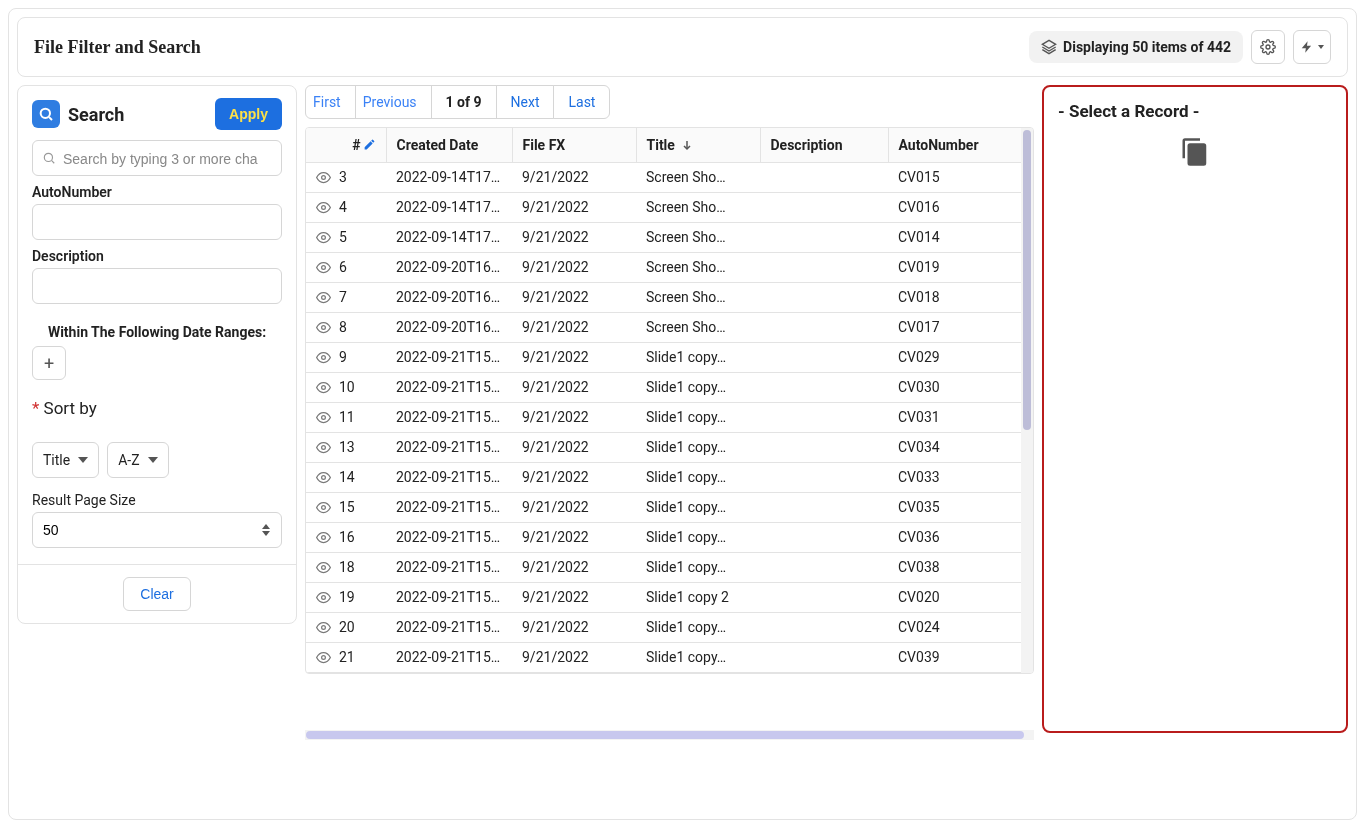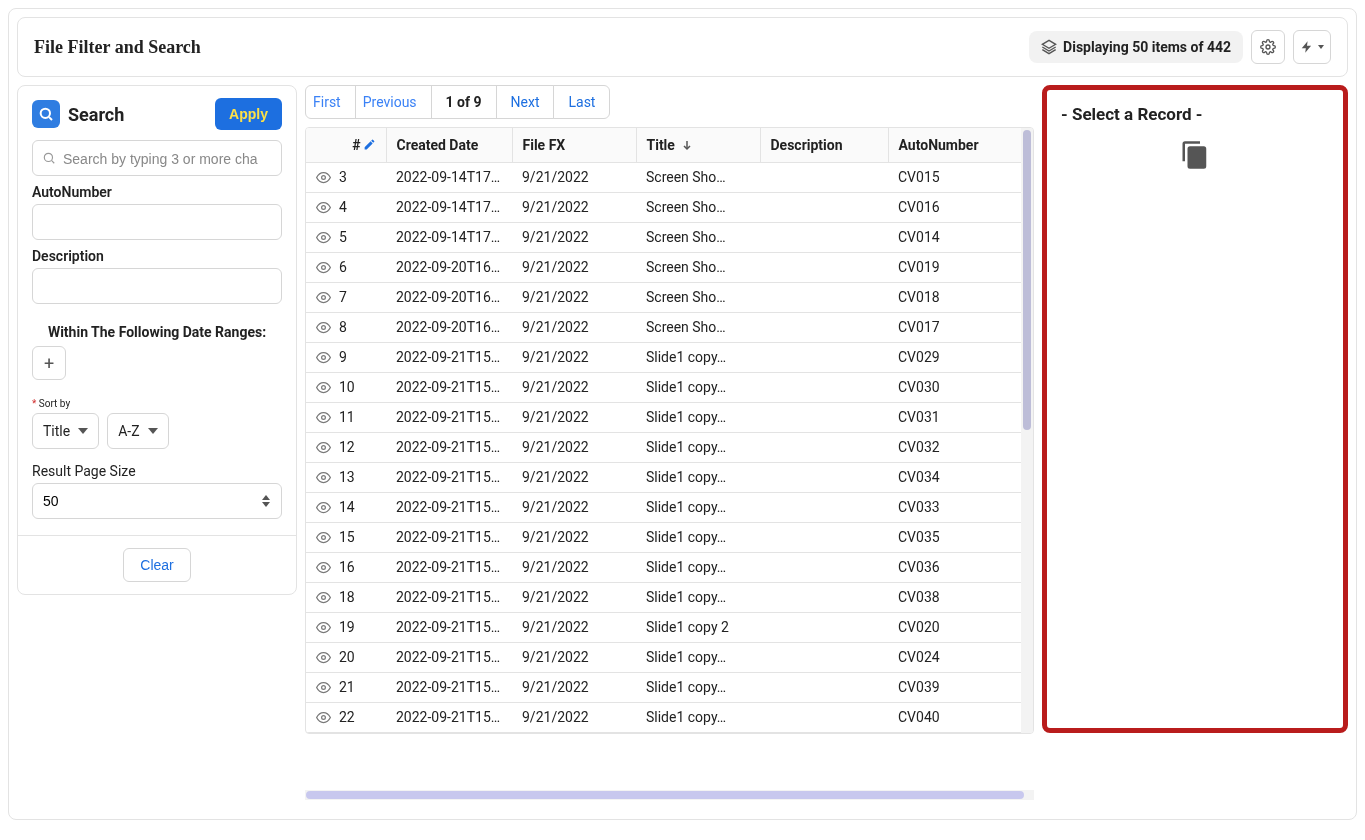--- a/index.html
+++ b/index.html
@@ -162,22 +162,22 @@
     background: #fff;
     display: flex;
     align-items: center;
     justify-content: center;
     cursor: pointer;
     font-size: 18px;
     color: #555;
     margin-bottom: 10px;
   }
   .sort-label {
-    font-size: 10px;
-    margin: 18px 0 4px 0;
+    font-size: 17px;
+    margin: 18px 0 24px 0;
   }
   .sort-label .req { color: #d03030; }
   .select-group {
     display: flex;
     gap: 8px;
     margin-bottom: 14px;
   }
   .select-btn {
     border: 1px solid #d6d6d6;
     border-radius: 6px;
@@ -373,21 +373,21 @@
     top: 1px;
     bottom: 1px;
     left: 1px;
     right: 10px;
     background: #c8c8ee;
     border-radius: 4px;
   }
   
   .detail {
     width: 306px;
-    border: 5px solid #b91c1c;
+    border: 2px solid #b91c1c;
     border-radius: 8px;
     min-height: 648px;
     padding: 14px;
     flex-shrink: 0;
     display: flex;
     flex-direction: column;
     align-items: center;
   }
   .detail-title {
     font-weight: 700;
@@ -713,38 +713,20 @@
                 </tr>
                 <tr>
                   <td>
                     <div class="row-idx-cell">
                       <span class="eye-icon">
                         <svg width="15" height="15" viewBox="0 0 24 24" fill="none" stroke="#7a7a7a" stroke-width="2">
                           <path d="M1 12s4-8 11-8 11 8 11 8-4 8-11 8S1 12 1 12z"></path>
                           <circle cx="12" cy="12" r="3"></circle>
                         </svg>
                       </span>
-                      <span>12</span>
-                    </div>
-                  </td>
-                  <td>2022-09-21T15…</td>
-                  <td>9/21/2022</td>
-                  <td>Slide1 copy…</td>
-                  <td></td>
-                  <td>CV032</td>
-                </tr>
-                <tr>
-                  <td>
-                    <div class="row-idx-cell">
-                      <span class="eye-icon">
-                        <svg width="15" height="15" viewBox="0 0 24 24" fill="none" stroke="#7a7a7a" stroke-width="2">
-                          <path d="M1 12s4-8 11-8 11 8 11 8-4 8-11 8S1 12 1 12z"></path>
-                          <circle cx="12" cy="12" r="3"></circle>
-                        </svg>
-                      </span>
                       <span>13</span>
                     </div>
                   </td>
                   <td>2022-09-21T15…</td>
                   <td>9/21/2022</td>
                   <td>Slide1 copy…</td>
                   <td></td>
                   <td>CV034</td>
                 </tr>
                 <tr>
@@ -865,38 +847,20 @@
                         </svg>
                       </span>
                       <span>21</span>
                     </div>
                   </td>
                   <td>2022-09-21T15…</td>
                   <td>9/21/2022</td>
                   <td>Slide1 copy…</td>
                   <td></td>
                   <td>CV039</td>
-                </tr>
-                <tr>
-                  <td>
-                    <div class="row-idx-cell">
-                      <span class="eye-icon">
-                        <svg width="15" height="15" viewBox="0 0 24 24" fill="none" stroke="#7a7a7a" stroke-width="2">
-                          <path d="M1 12s4-8 11-8 11 8 11 8-4 8-11 8S1 12 1 12z"></path>
-                          <circle cx="12" cy="12" r="3"></circle>
-                        </svg>
-                      </span>
-                      <span>22</span>
-                    </div>
-                  </td>
-                  <td>2022-09-21T15…</td>
-                  <td>9/21/2022</td>
-                  <td>Slide1 copy…</td>
-                  <td></td>
-                  <td>CV040</td>
                 </tr>
               </tbody>
           </table>
         </div>
         <div class="vscrollbar">
           <div class="vthumb"></div>
         </div>
       </div>
 
       <div style="position:relative; height:10px; margin-top:56px;">

